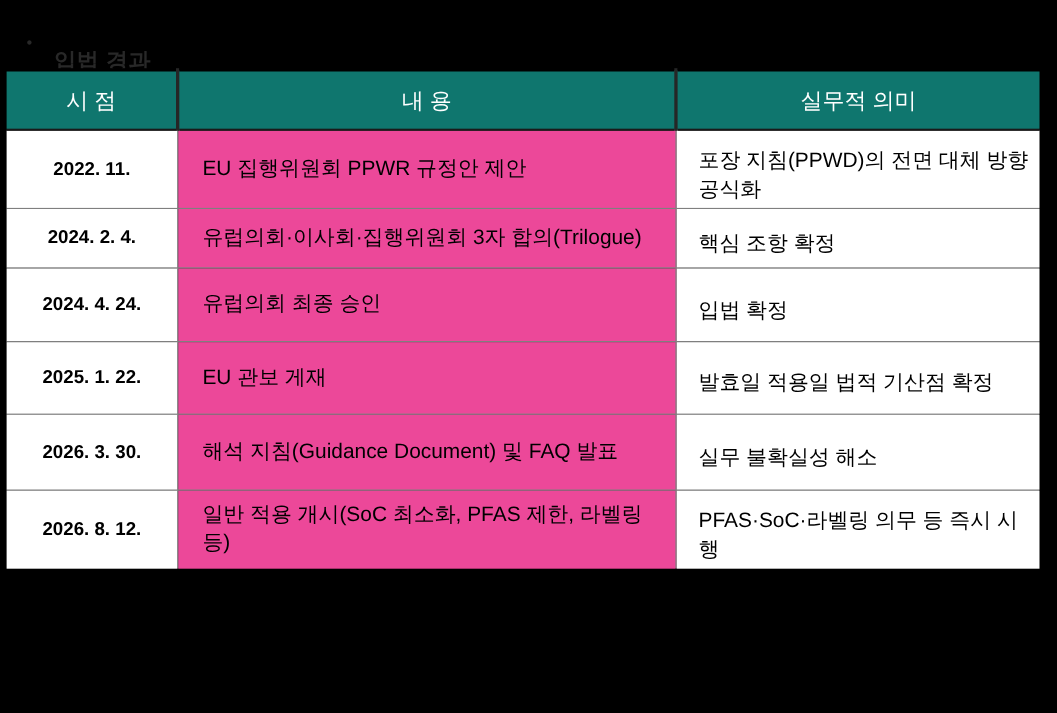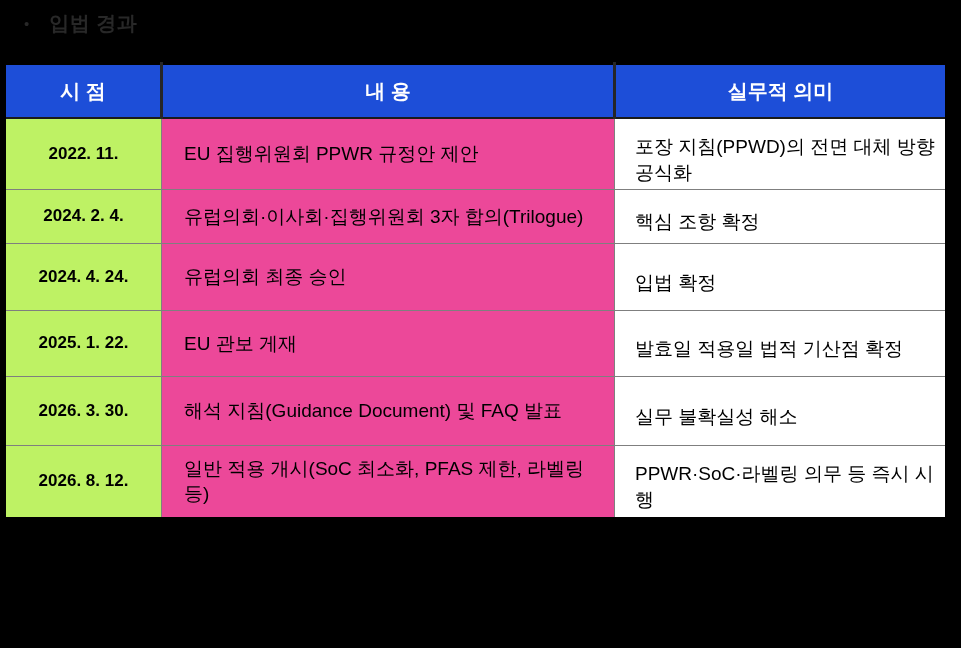--- a/index.html
+++ b/index.html
@@ -30,52 +30,53 @@
     font-size: 15px;
     line-height: 1;
     margin-right: 20px;
     color: #282828;
   }
   .title-text {
     font-size: 20px;
     font-weight: bold;
     letter-spacing: 0.5px;
     color: #282828;
+    margin-top: 32px;
   }
   
   table.legis {
     position: absolute;
     top: 62px;
     left: 3px;
     width: 942px;
     border-collapse: collapse;
     table-layout: fixed;
     border: 3px solid #000000;
   }
   table.legis th {
-    background: #1d4ed8;
+    background: #0f766e;
     color: #ffffff;
-    font-weight: bold;
+    font-weight: normal;
     font-size: 20px;
     vertical-align: middle;
     height: 50px;
     border-left: 3px solid #262626;
     border-bottom: 2px solid #1a1a1a;
   }
   table.legis th:first-child { border-left: none; }
   table.legis td {
     border: 1.5px solid #7f7f7f;
     vertical-align: middle;
     font-size: 19px;
     color: #000000;
     line-height: 1.35;
     word-break: normal;
   }
   table.legis td.date-cell {
-    background: #bef264;
+    background: #ffffff;
     text-align: center;
     font-weight: bold;
     font-size: 17px;
   }
   table.legis td.content-cell {
     background: #ec4899;
     text-align: left;
     padding: 4px 12px 4px 22px;
   }
   table.legis td.meaning-cell {
@@ -145,18 +146,18 @@
 
     <tr>
       <td class="date-cell">2026. 3. 30.</td>
       <td class="content-cell">해석 지침(Guidance Document) 및 FAQ 발표</td>
       <td class="meaning-cell">실무 불확실성 해소</td>
     </tr>
 
     <tr>
       <td class="date-cell">2026. 8. 12.</td>
       <td class="content-cell">일반 적용 개시(SoC 최소화, PFAS 제한, 라벨링 등)</td>
-      <td class="meaning-cell">PPWR·SoC·라벨링 의무 등 즉시 시행</td>
+      <td class="meaning-cell">PFAS·SoC·라벨링 의무 등 즉시 시행</td>
     </tr>
   </tbody>
   </table>
 
 </div>
 
 </body></html>

